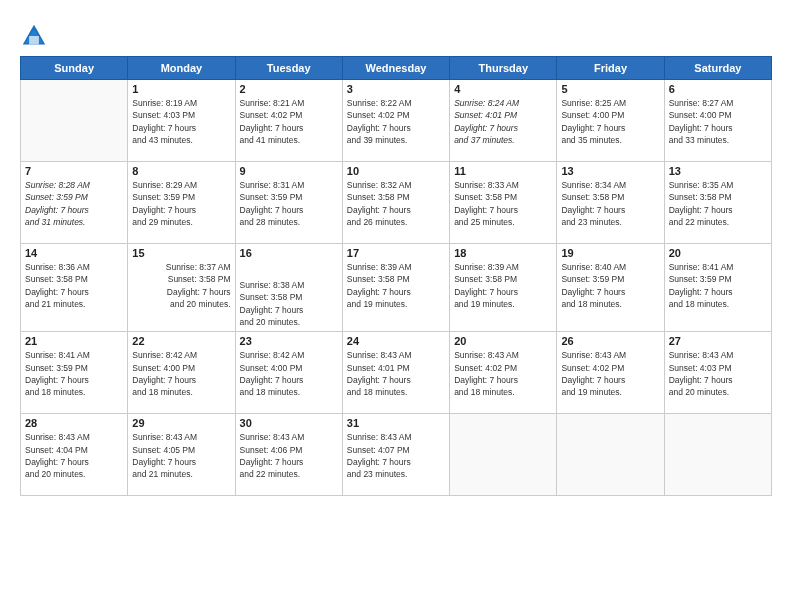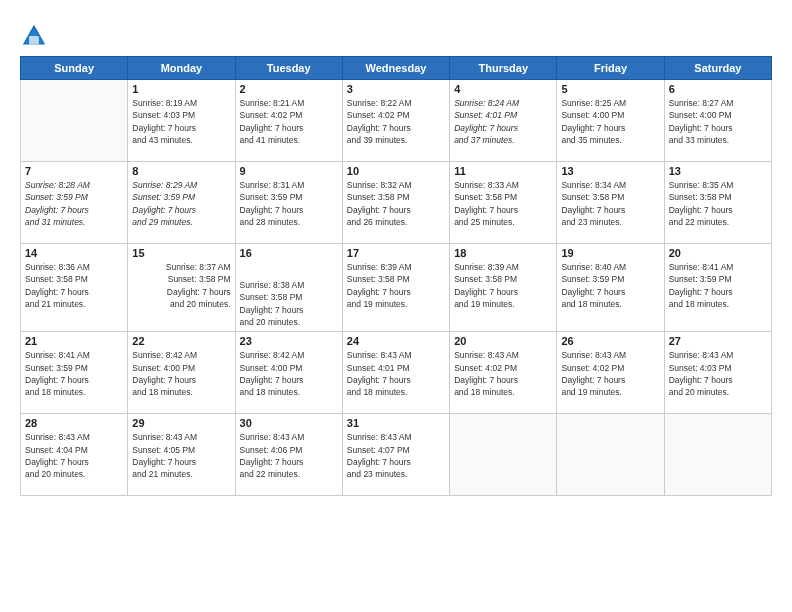--- a/index.html
+++ b/index.html
@@ -181,21 +181,21 @@
         <tr>
           <td>
             <span class="day-num">7</span>
             <div class="day-info" style="white-space: pre-line; font-style: italic;">Sunrise: 8:28 AM
 Sunset: 3:59 PM
 Daylight: 7 hours
 and 31 minutes.</div>
           </td>
           <td>
             <span class="day-num">8</span>
-            <div class="day-info" style="white-space: pre-line; font-style: italic;">Sunrise: 8:29 AM
+            <div class="day-info" style="white-space: pre-line;">Sunrise: 8:29 AM
 Sunset: 3:59 PM
 Daylight: 7 hours
 and 29 minutes.</div>
           </td>
           <td>
             <span class="day-num">9</span>
             <div class="day-info" style="white-space: pre-line;">Sunrise: 8:31 AM
 Sunset: 3:59 PM
 Daylight: 7 hours
 and 28 minutes.</div>

